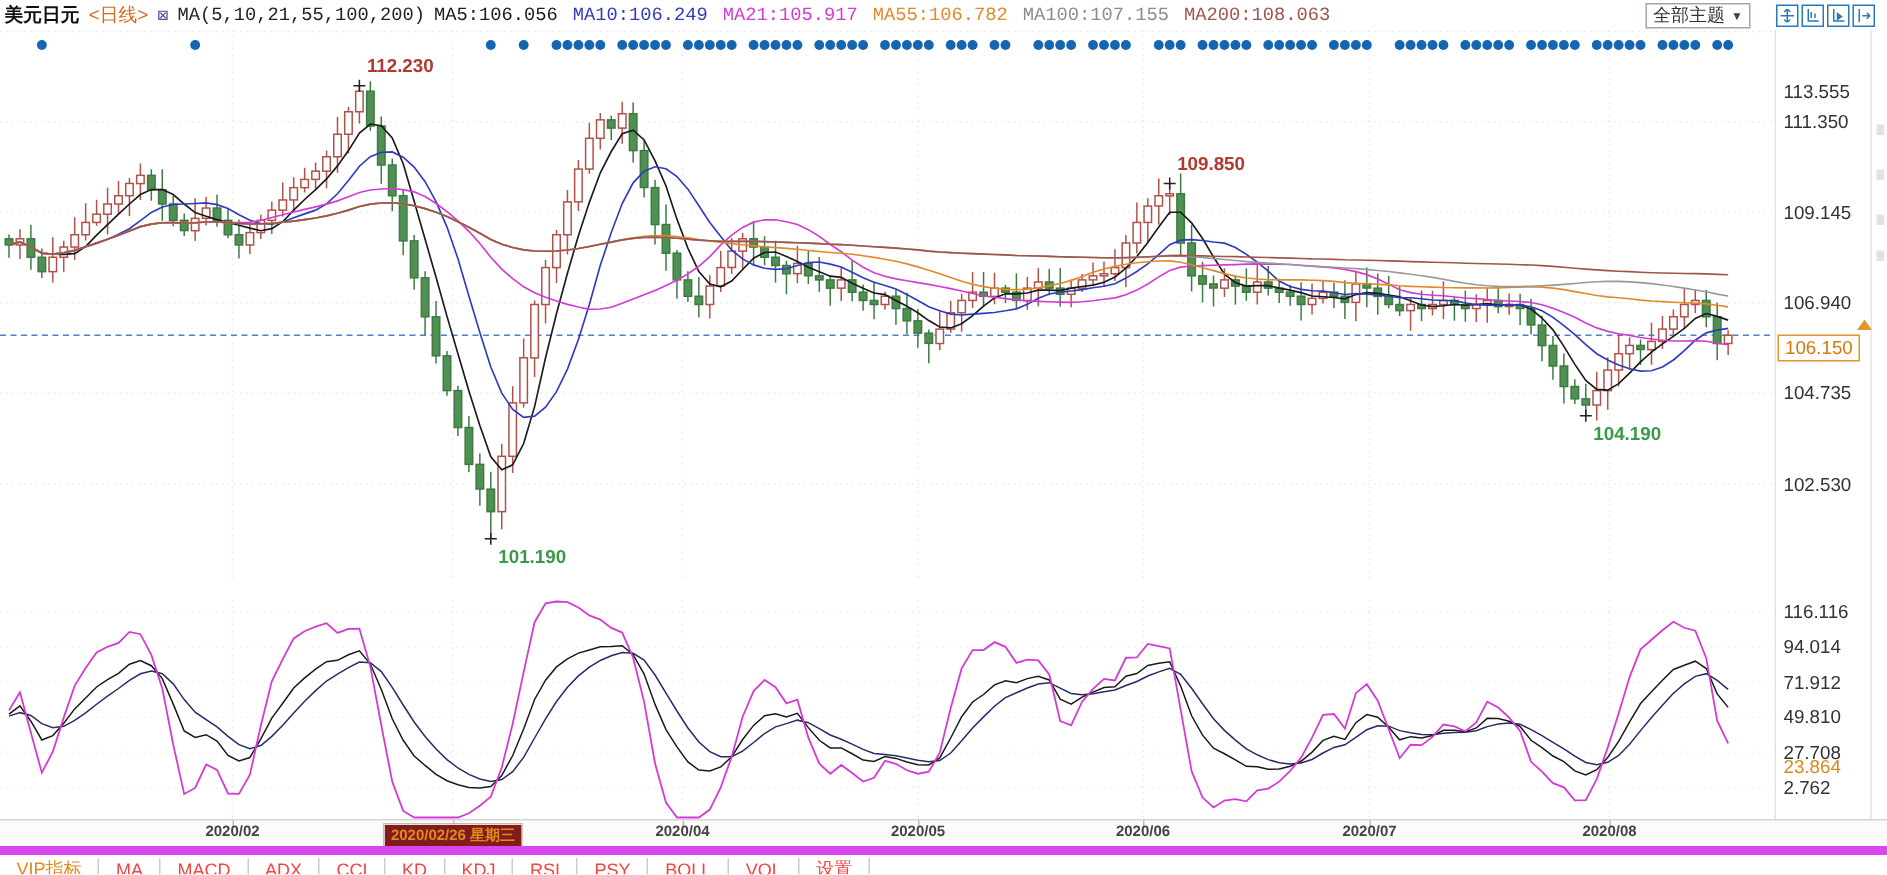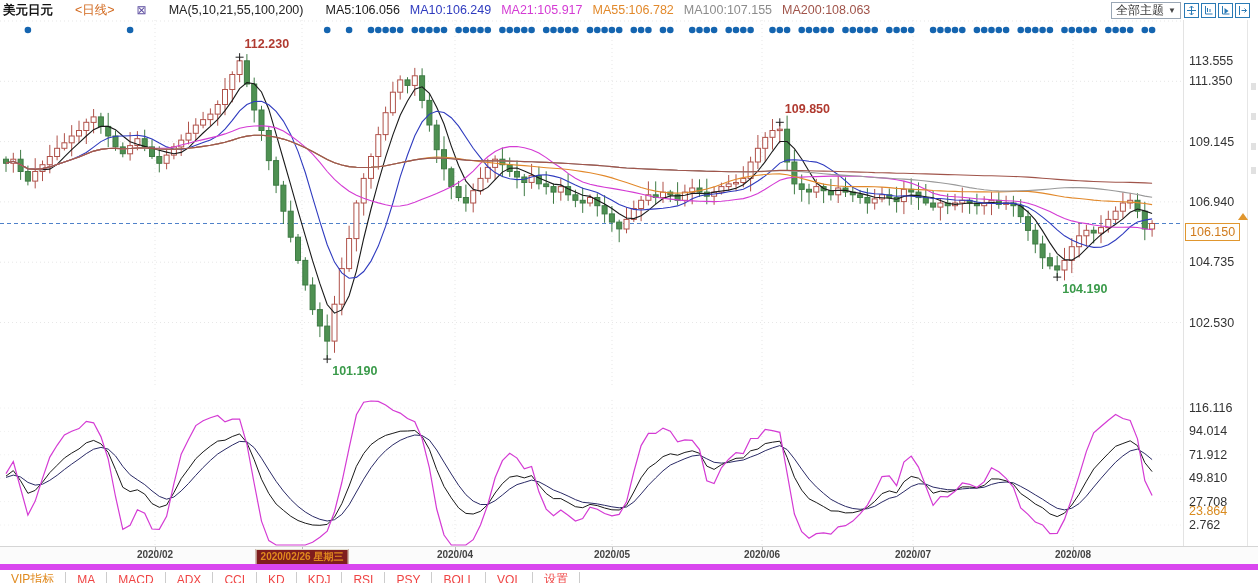--- a/index.html
+++ b/index.html
@@ -1,27 +1,27 @@
 <!DOCTYPE html>
 <html><head>
 <meta charset="utf-8">
 <style>
   html,body{margin:0;padding:0;background:#fff;}
   .app{position:relative;width:1258px;height:583px;background:#fff;overflow:hidden;
        font-family:"Liberation Sans",sans-serif;color:#222;}
   
   .topbar{position:absolute;top:0;left:0;width:1258px;height:20px;display:flex;
           justify-content:space-between;align-items:center;font-size:12.5px;background:#fff;z-index:5;}
-  .hleft{display:flex;align-items:center;gap:22px;padding-left:3px;white-space:nowrap;}
+  .hleft{display:flex;align-items:center;gap:6px;padding-left:3px;white-space:nowrap;font-family:Liberation Mono, monospace;}
   .sym{font-weight:bold;color:#111;}
   .period{color:#d2691e;}
   .hicon{color:#5a4a9e;font-size:12px;cursor:pointer;}
   .maparams{color:#222;}
   .mav{margin-right:10px;margin-top:10px;}
-  .hright{display:flex;align-items:center;gap:3px;padding-right:8px;}
+  .hright{display:flex;align-items:center;gap:17px;padding-right:8px;}
   .dropdown{border:1px solid #9aa7b5;color:#333;font-size:12px;padding:0 4px;height:15px;
             display:flex;align-items:center;gap:4px;cursor:pointer;background:#fff;}
   .dropdown .arr{font-size:8px;color:#444;}
   .iconbox{width:13px;height:13px;border:1px solid #2a7ab5;color:#2a7ab5;display:flex;
            align-items:center;justify-content:center;cursor:pointer;background:#fff;}
   
   .mainsvg{position:absolute;top:20px;left:0;}
   .kdjsvg{position:absolute;top:400px;left:0;}
   .kdjheader{position:absolute;top:387px;left:4px;font-size:12px;white-space:nowrap;z-index:4;}
   .kdjheader span{margin-right:8px;}

